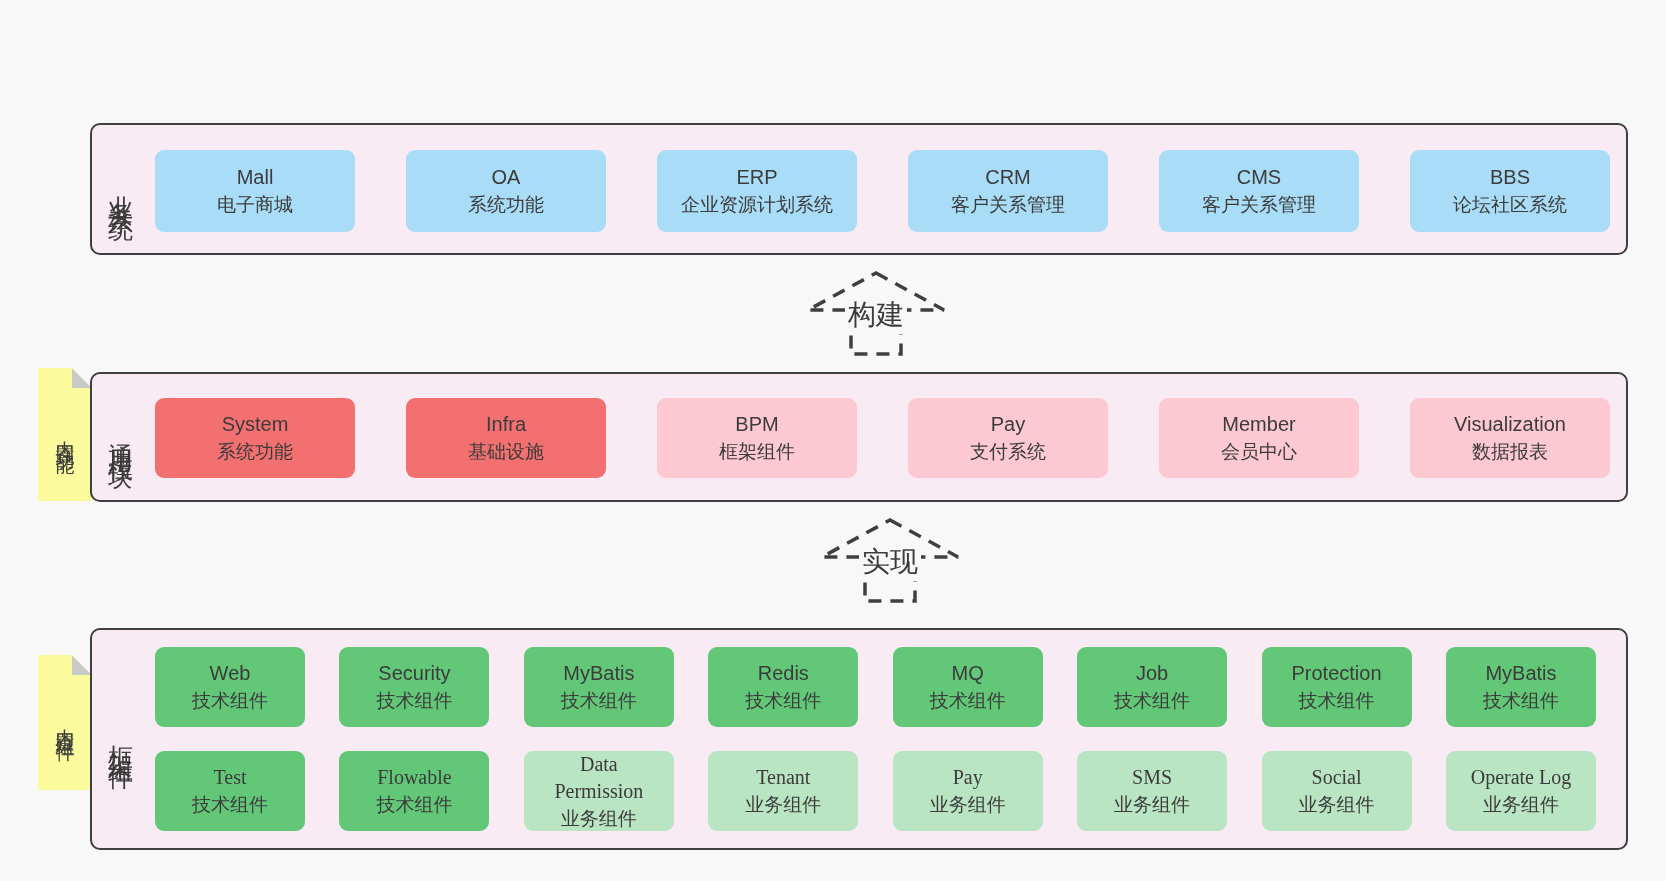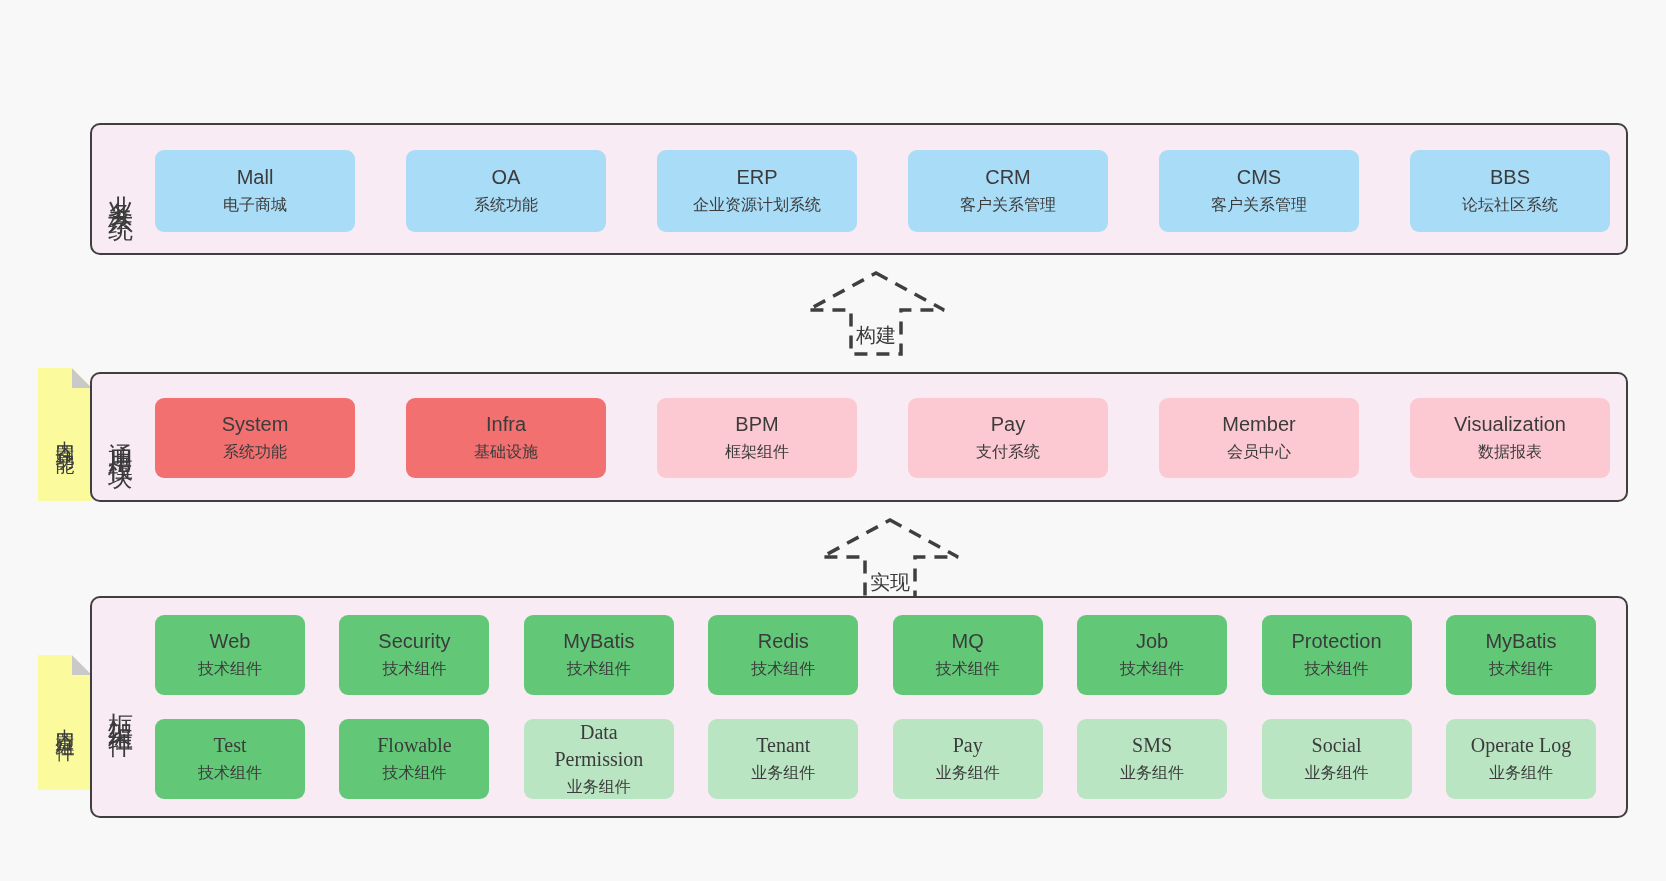--- a/index.html
+++ b/index.html
@@ -24,21 +24,21 @@
     overflow: hidden;
   }
   .band {
     position: absolute; left: 90px; width: 1538px;
     background: var(--band-fill);
     border: 2.5px solid var(--band-border);
     border-radius: 10px;
   }
   #band-business   { top: 123px; height: 132px; }
   #band-modules    { top: 372px; height: 130px; }
-  #band-components { top: 596px; height: 222px; }
+  #band-components { top: 628px; height: 222px; }
   .band-label {
     position: absolute; left: 13px; top: 50%;
     transform: translateY(-50%);
     writing-mode: vertical-rl; text-orientation: upright;
     font-size: 25px; letter-spacing: 7px; color: var(--text);
     white-space: nowrap;
   }
   .row {
     position: absolute; left: 63px; right: 16px;
     display: flex; justify-content: space-between;
@@ -51,21 +51,21 @@
   .box {
     display: flex; flex-direction: column;
     align-items: center; justify-content: center;
     text-align: center; border-radius: 9px;
     line-height: 27px;
   }
   .box.wide { width: 200px; height: 82px; }
   #band-modules .box.wide { height: 80px; }
   .box.small { width: 150px; height: 80px; }
   .box-name { font-size: 20px; }
-  .box-desc { font-size: 16px; }
+  .box-desc { font-size: 19px; }
   .wrap-name { max-width: 112px; }
   .blue  { background: var(--blue); }
   .red   { background: var(--red); align-items: center; }
   .pink  { background: var(--pink); }
   .green { background: var(--green); }
   .green-light { background: var(--green-light); }
   .note {
     position: absolute; left: 38px; width: 54px;
     background: var(--yellow);
     clip-path: polygon(0 0, calc(100% - 20px) 0, 100% 20px, 100% 100%, 0 100%);
@@ -82,23 +82,23 @@
   .note-text {
     writing-mode: vertical-rl; text-orientation: upright;
     font-size: 19px; letter-spacing: 5px; color: var(--text);
     white-space: nowrap;
   }
   .arrow { position: absolute; width: 146px; height: 90px; }
   #arrow-build     { left: 803px; top: 268px; }
   #arrow-implement { left: 817px; top: 515px; }
   .arrow svg { position: absolute; left: 0; top: 0; }
   .arrow-label {
-    position: absolute; left: 50%; top: 54px;
+    position: absolute; left: 50%; top: 28px;
     transform: translateX(-50%);
-    font-size: 20px; color: var(--text);
+    font-size: 28px; color: var(--text);
     background: var(--bg); padding: 0 3px;
     white-space: nowrap;
     text-align: center;
   }
 </style>
 </head>
 <body>
 
 <div id="canvas">
 

